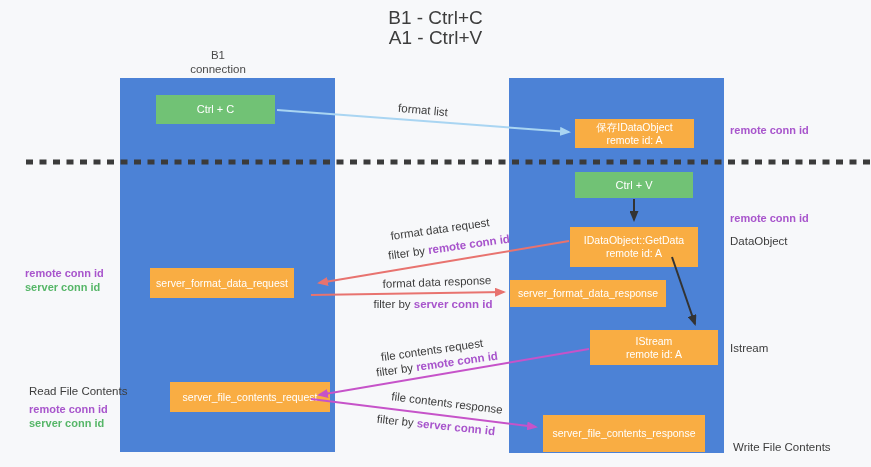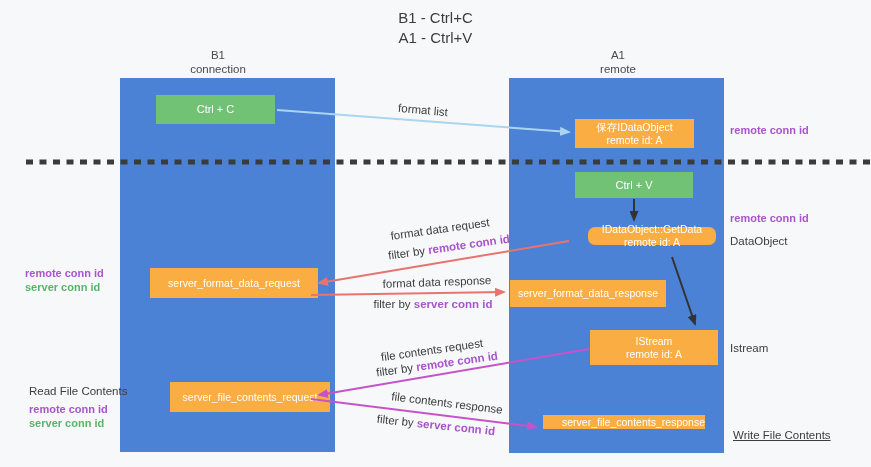--- a/index.html
+++ b/index.html
@@ -4,21 +4,21 @@
 <style>
   * { margin:0; padding:0; box-sizing:border-box; }
   html,body { background:#f7f8fa; }
   .stage {
     position:relative; width:871px; height:467px; overflow:hidden;
     background:#f7f8fa;
     font-family:"Liberation Sans", sans-serif;
   }
   .title {
     position:absolute; left:0; top:8px; width:871px;
-    text-align:center; font-size:15px; line-height:20px; color:#3d3d3d;
+    text-align:center; font-size:19px; line-height:20px; color:#3d3d3d;
   }
   .lane-header {
     position:absolute; text-align:center; font-size:11.5px; line-height:13.5px; color:#4a4a4a;
   }
   .lane {
     position:absolute; background:#4c82d6;
   }
   .box {
     position:absolute; display:flex; flex-direction:column;
     align-items:center; justify-content:center;
@@ -44,64 +44,60 @@
 
   <div class="title">
     <div>B1 - Ctrl+C</div>
     <div>A1 - Ctrl+V</div>
   </div>
 
   <div class="lane-header" style="left:168px; top:49px; width:100px;">
     <div>B1</div>
     <div>connection</div>
   </div>
-  <div class="lane-header" style="left:568px; top:49px; width:100px;">
-    <div>A1</div>
-    <div>remote</div>
-  </div>
 
   <div class="lane" style="left:120px; top:78px; width:215px; height:374px;"></div>
   <div class="lane" style="left:509px; top:78px; width:215px; height:375px;"></div>
 
   <div class="box green" style="left:156px; top:95px; width:119px; height:29px; font-size:11px;">
     <span class="l1">Ctrl + C</span>
   </div>
 
   <div class="box orange" style="left:575px; top:119px; width:119px; height:29px;">
     <span class="l1">保存IDataObject</span>
     <span class="l2">remote id: A</span>
   </div>
 
   <div class="box green" style="left:575px; top:172px; width:118px; height:26px; font-size:11px;text-align:right;">
     <span class="l1">Ctrl + V</span>
   </div>
 
-  <div class="box orange" style="left:588px; top:227px; width:128px; height:18px;border-radius:7px;">
+  <div class="box orange" style="left:570px; top:227px; width:128px; height:40px;">
     <span class="l1">IDataObject::GetData</span>
     <span class="l2">remote id: A</span>
   </div>
 
-  <div class="box orange" style="left:150px; top:268px; width:168px; height:30px;">
+  <div class="box orange" style="left:150px; top:268px; width:144px; height:30px;">
     <span class="l1">server_format_data_request</span>
   </div>
 
   <div class="box orange" style="left:510px; top:280px; width:156px; height:27px;">
     <span class="l1">server_format_data_response</span>
   </div>
 
   <div class="box orange" style="left:590px; top:330px; width:128px; height:35px;">
     <span class="l1">IStream</span>
     <span class="l2">remote id: A</span>
   </div>
 
   <div class="box orange" style="left:150px; top:382px; width:160px; height:30px;margin-left:20px;">
     <span class="l1">server_file_contents_request</span>
   </div>
 
-  <div class="box orange" style="left:543px; top:415px; width:162px; height:14px;align-items:flex-end;">
+  <div class="box orange" style="left:543px; top:415px; width:162px; height:37px;">
     <span class="l1">server_file_contents_response</span>
   </div>
 
   <svg class="overlay" width="871" height="467" viewBox="0 0 871 467">
     <defs>
       <marker id="mBlue" markerUnits="userSpaceOnUse" markerWidth="11" markerHeight="9" refX="9" refY="4.5" orient="auto">
         <path d="M0,0 L11,4.5 L0,9 z" fill="#a9d5f2"></path>
       </marker>
       <marker id="mBlack" markerUnits="userSpaceOnUse" markerWidth="11" markerHeight="9" refX="9" refY="4.5" orient="auto">
         <path d="M0,0 L11,4.5 L0,9 z" fill="#333333"></path>
@@ -154,21 +150,21 @@
   <div class="flabel" style="left:447px; top:403px; transform:translate(-50%,-50%) rotate(7deg);">file contents response</div>
 
   <div class="flabel" style="left:436px; top:425px; transform:translate(-50%,-50%) rotate(6deg);">
     <span>filter by </span><span class="filter-id purple">server conn id</span>
   </div>
 
   <div class="side purple" style="left:730px; top:123px;">remote conn id</div>
   <div class="side purple" style="left:730px; top:211px;">remote conn id</div>
   <div class="side" style="left:730px; top:234px;">DataObject</div>
   <div class="side" style="left:730px; top:341px;">Istream</div>
-  <div class="side" style="left:733px; top:428px;text-decoration:underline;">Write File Contents</div>
+  <div class="side" style="left:733px; top:440px;">Write File Contents</div>
 
   <div class="side purple" style="left:25px; top:266px;">remote conn id</div>
   <div class="side greenT" style="left:25px; top:280px;">server conn id</div>
   <div class="side" style="left:29px; top:384px;">Read File Contents</div>
   <div class="side purple" style="left:29px; top:402px;">remote conn id</div>
   <div class="side greenT" style="left:29px; top:416px;">server conn id</div>
 
 </div>
 
 </body></html>

